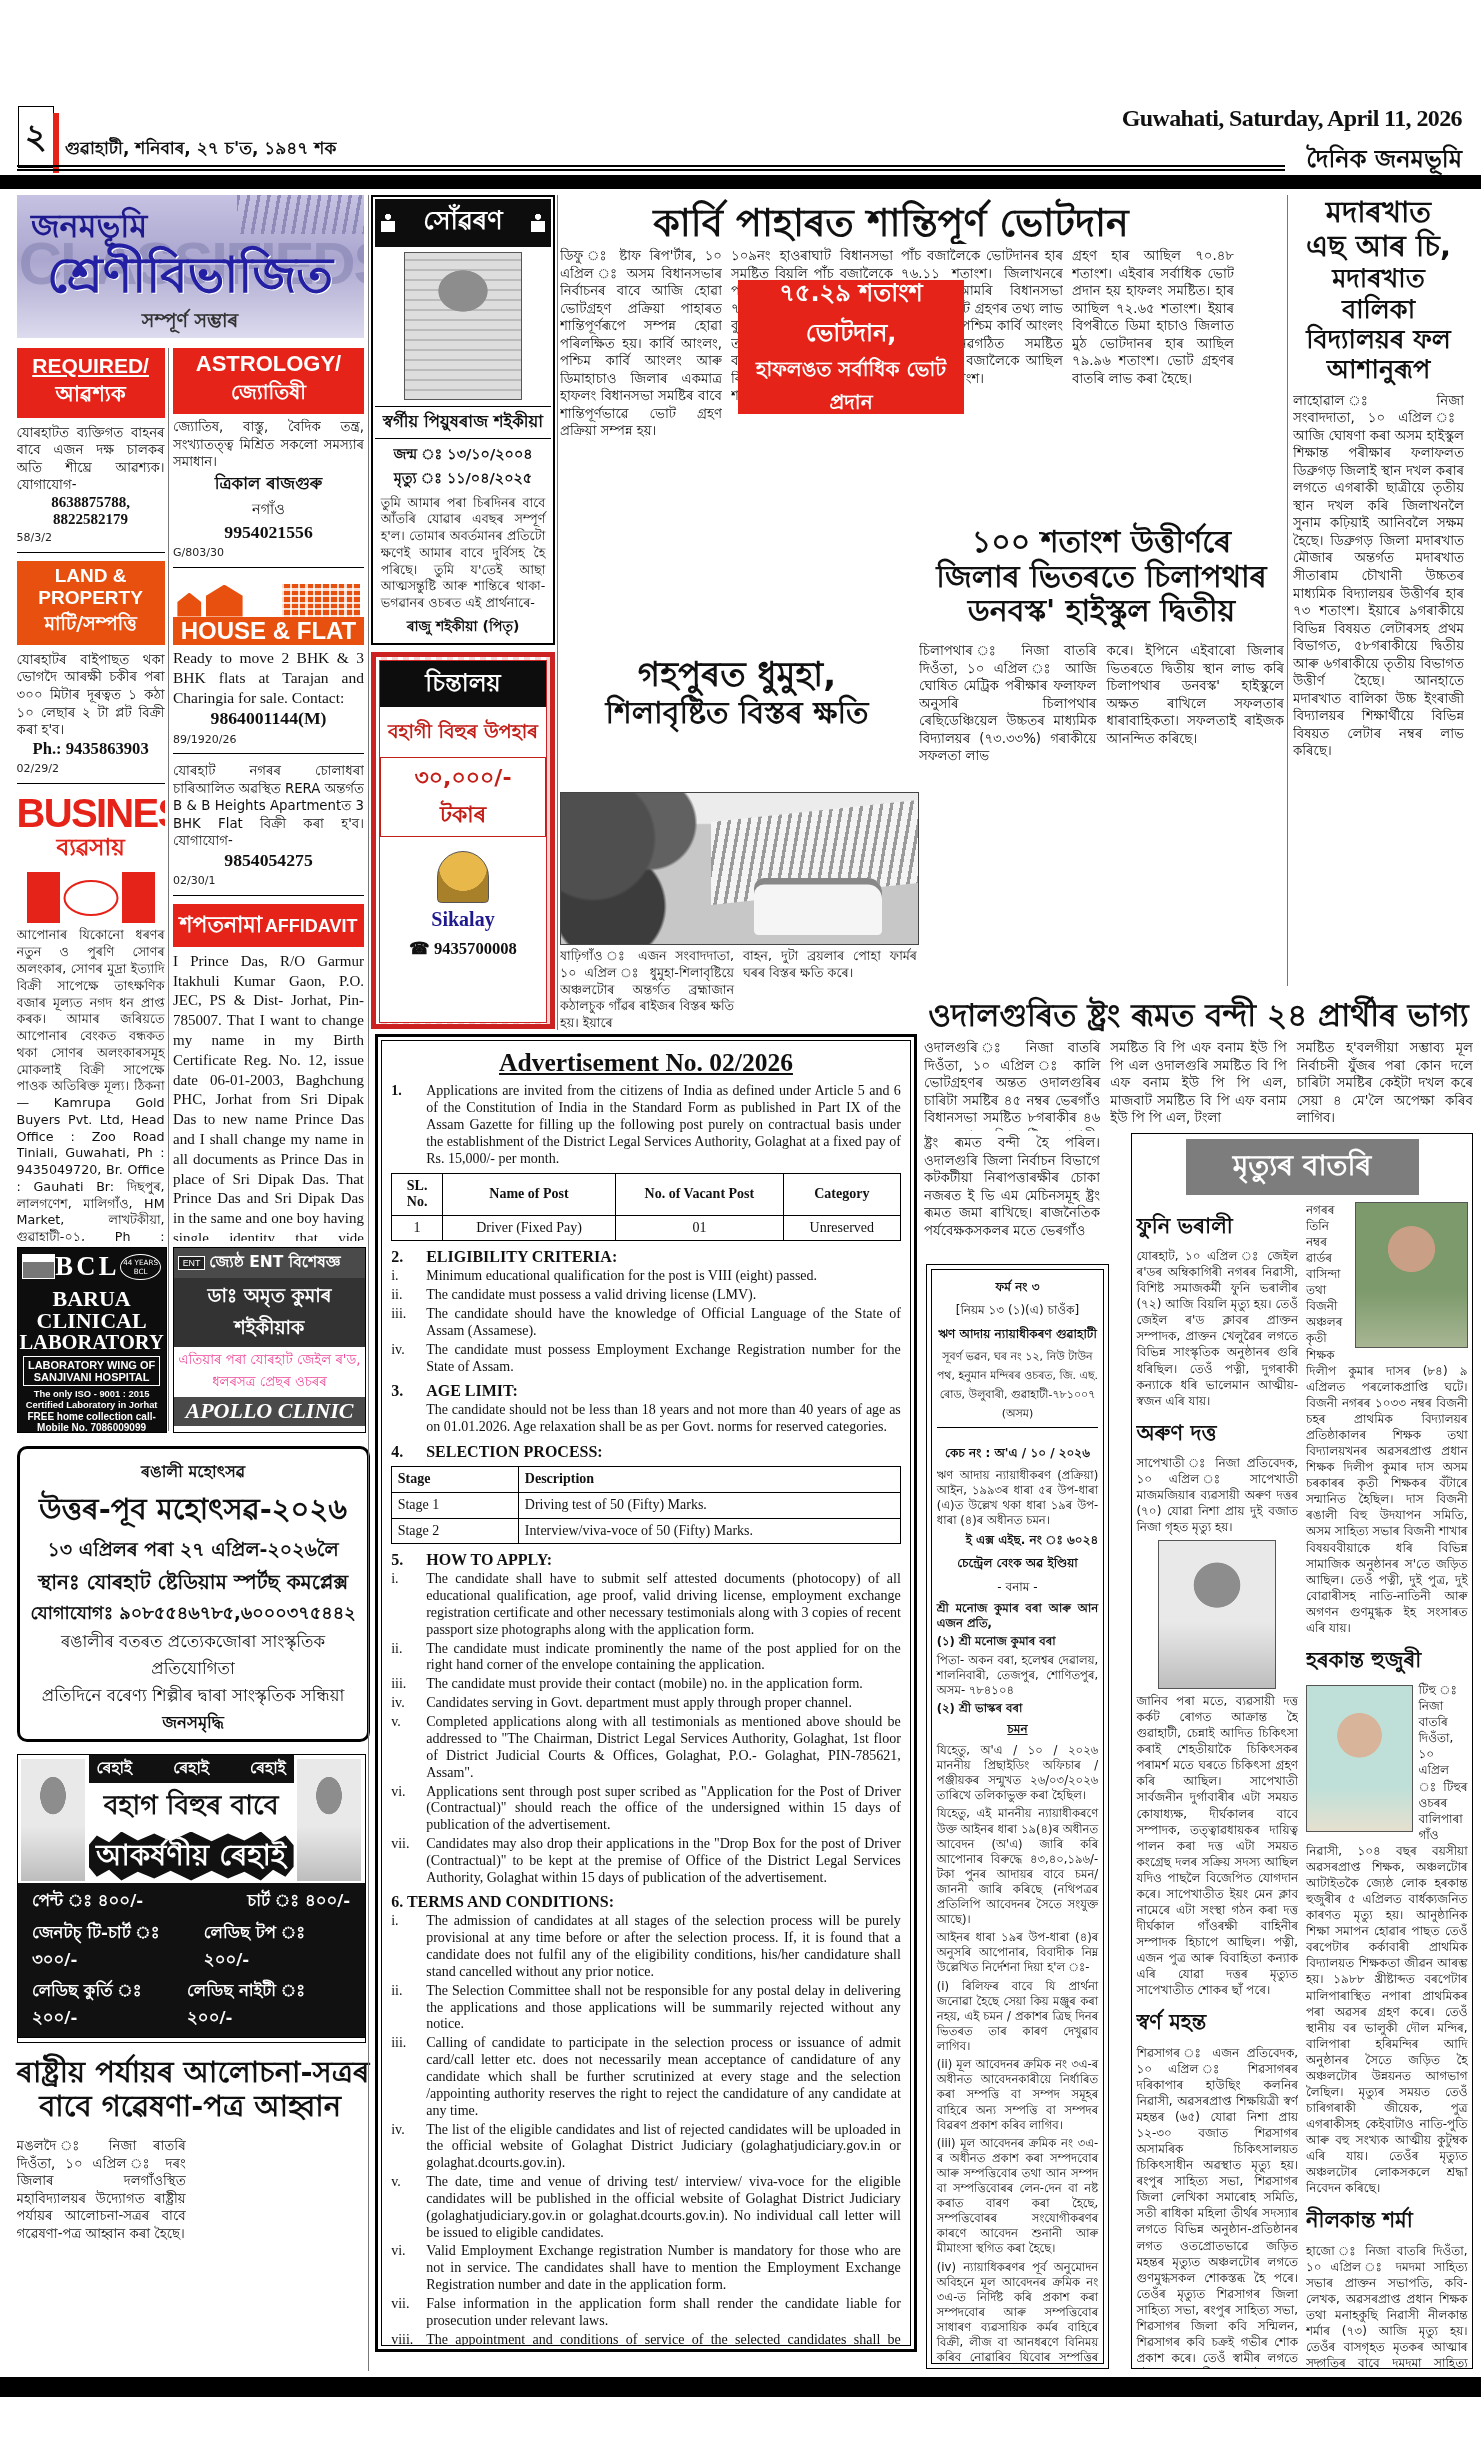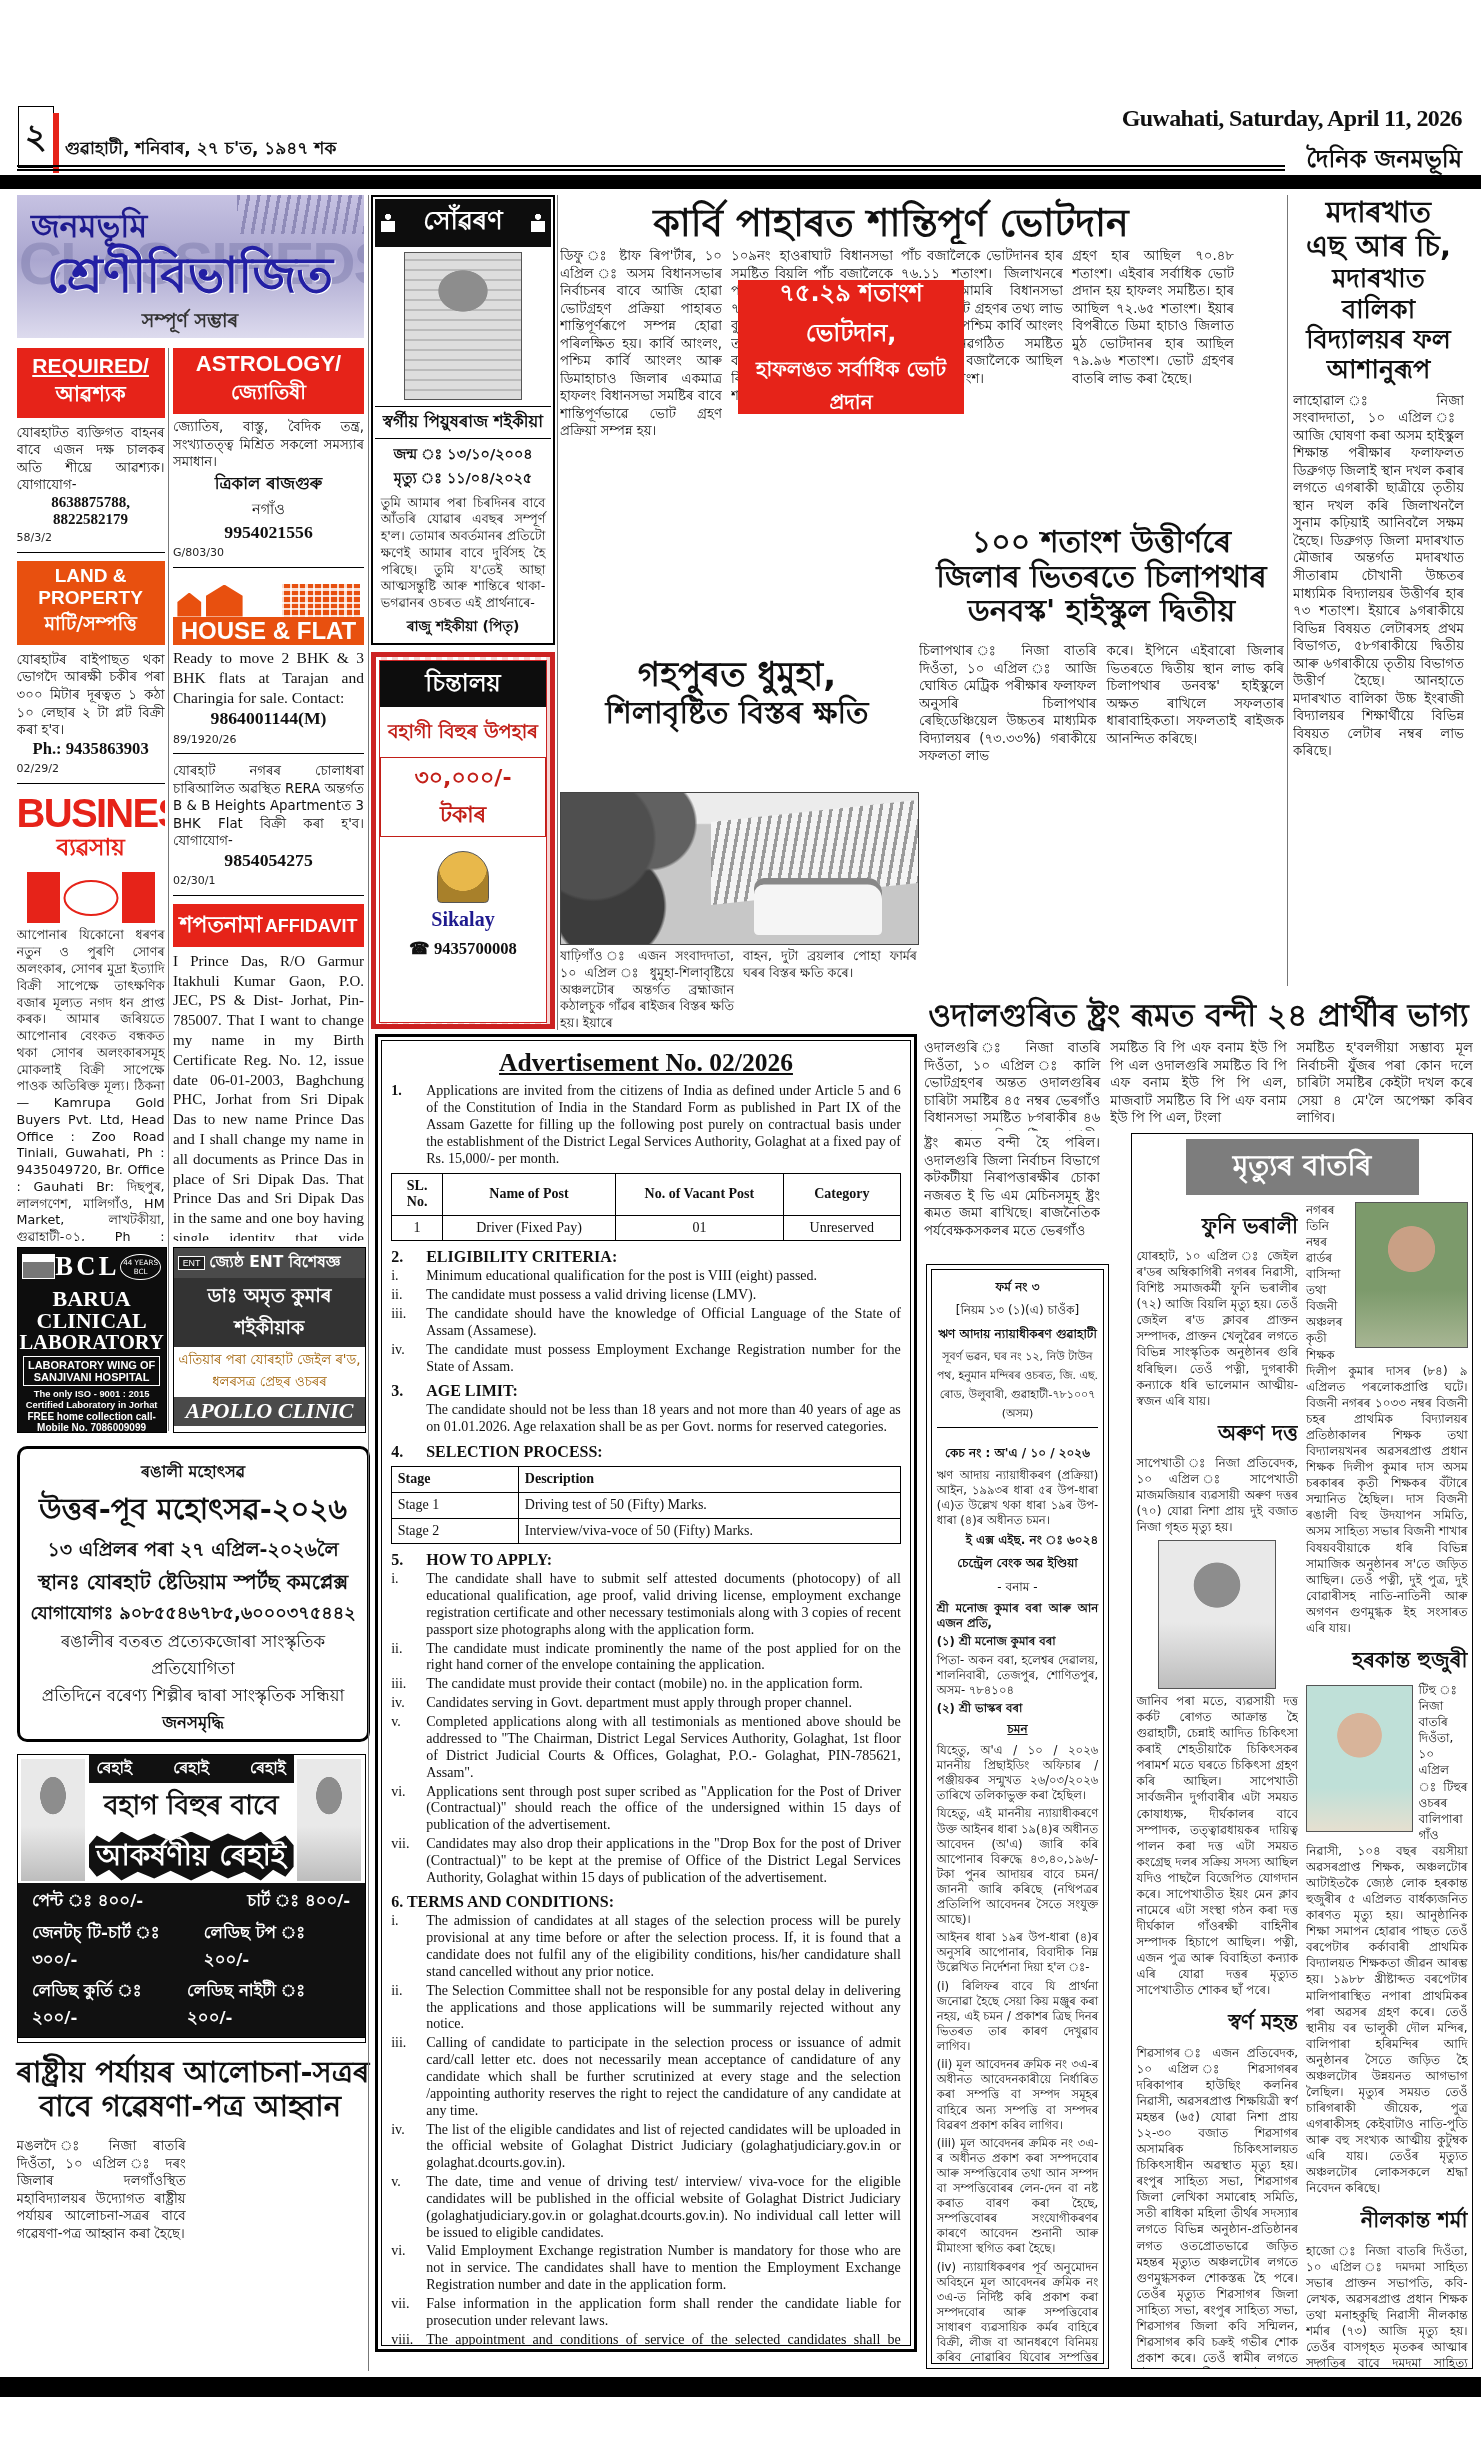--- a/index.html
+++ b/index.html
@@ -15,21 +15,21 @@
   .as-body{font-size:13.3px;line-height:1.32;text-align:justify}
   .code{font-size:11px;color:#222;margin-top:3.3px}
   .sec-rule{border-top:1.1px solid #000;margin:7.8px 0}
   
   .redhdr{background:#e62319;color:#fff;text-align:center;padding:5.5px 2.2px}
   .orghdr{background:#e8500f;color:#fff;text-align:center;padding:4.4px 2.2px}
   
   .portrait{background:radial-gradient(ellipse 34% 26% at 50% 30%,#8d8d8d 0 58%,rgba(0,0,0,0) 60%),linear-gradient(180deg,#e9e9e9 0 55%,#bdbdbd);border:1.1px solid #555}
   .portrait-color1{background:radial-gradient(ellipse 36% 27% at 50% 32%,#c9a085 0 58%,rgba(0,0,0,0) 60%),linear-gradient(180deg,#7c9a6b 0 60%,#a8b694);border:1.1px solid #555}
   .portrait-color2{background:radial-gradient(ellipse 36% 26% at 50% 34%,#d8b49a 0 58%,rgba(0,0,0,0) 60%),linear-gradient(180deg,#bfe0d8 0 70%,#e6e0d0);border:1.1px solid #555}
-  .obit-name{font-size:21px;font-weight:bold;text-align:right;margin:7.8px 0 3.3px 0}
+  .obit-name{font-size:21px;font-weight:bold;text-align:left;margin:7.8px 0 3.3px 0}
   .obit-body{font-size:12px;line-height:1.34;text-align:justify}
   
   .ad-item{display:flex;font-size:14px;line-height:1.2;margin:2.2px 0}
   .ad-item .n{flex:none;width:35px;font-weight:bold}
   .ad-item .n.plain{font-weight:normal}
   .ad-item .t{flex:1;text-align:justify}
   .ad-h{display:flex;font-size:16px;font-weight:bold;margin:6.6px 0 2.2px 0}
   .ad-h .n{flex:none;width:35px}
   table.adtbl{border-collapse:collapse;width:100%;margin:5.5px 0;font-size:14px}
   table.adtbl td,table.adtbl th{border:1.1px solid #000;padding:4.4px 5.5px}
@@ -136,21 +136,21 @@
   <div class="en j" style="font-size:15px;line-height:1.32;margin-top:4.4px">I Prince Das, R/O Garmur Itakhuli Kumar Gaon, P.O. JEC, PS &amp; Dist- Jorhat, Pin-785007. That I want to change my name in my Birth Certificate Reg. No. 12, issue date 06-01-2003, Baghchung PHC, Jorhat from Sri Dipak Das to new name Prince Das and I shall change my name in all documents as Prince Das in place of Sri Dipak Das. That Prince Das and Sri Dipak Das in the same and one boy having single identity that vide affidavit Notary Public at Jorhat dated 10/04/2026.</div>
 
 </div>
 
 <div class="abs clip c" style="left:173px;top:1247px;width:191px;height:184px;background:#4a4a4a;color:#fff;border:1.7px solid #000;padding:0">
   <div style="display:flex;align-items:center;gap:4.4px;padding:2.2px 4.4px">
     <span style="background:#222;border:0.6px solid #fff;font-size:8.9px;padding:1.1px 3.3px;font-family:'Liberation Sans',sans-serif">ENT</span>
     <span class="b" style="font-size:15.5px">জ্যেষ্ঠ ENT বিশেষজ্ঞ</span>
   </div>
   <div class="b" style="font-size:19px;background:#333;padding:2.2px 0">ডাঃ অমৃত কুমাৰ শইকীয়াক</div>
-  <div style="font-size:13.3px;background:#fff;color:#a16207;padding:3.3px 4.4px">এতিয়াৰ পৰা যোৰহাট জেইল ৰ'ড, ধলৰসত্ৰ প্ৰেছৰ ওচৰৰ</div>
+  <div style="font-size:13.3px;background:#fff;color:#ec4899;padding:3.3px 4.4px">এতিয়াৰ পৰা যোৰহাট জেইল ৰ'ড, ধলৰসত্ৰ প্ৰেছৰ ওচৰৰ</div>
   <div class="b en" style="font-size:22px;font-style:italic;padding:1.1px 0">APOLLO CLINIC</div>
   <div class="b" style="font-size:14.4px;background:#fff;color:#111;padding:2.2px 4.4px">(M- 9395311052)ত সাক্ষাৎ কৰিব পাৰিব</div>
 </div>
 
 <div class="abs clip c" style="left:16.6px;top:1446px;width:347px;height:290px;border:3.3px solid #000;border-radius:10px">
   <div class="b" style="font-size:16px;margin-top:10px">ৰঙালী মহোৎসৱ</div>
   <div class="b" style="font-size:29px">উত্তৰ-পূব মহোৎসৱ-২০২৬</div>
   <div class="b" style="font-size:19px">১৩ এপ্ৰিলৰ পৰা ২৭ এপ্ৰিল-২০২৬লৈ</div>
   <div class="b" style="font-size:20px">স্থানঃ যোৰহাট ষ্টেডিয়াম স্পৰ্টছ কমপ্লেক্স</div>
   <div class="b" style="font-size:17.7px">যোগাযোগঃ ৯০৮৫৫৪৬৭৮৫,৬০০০৩৭৫৪৪২</div>

